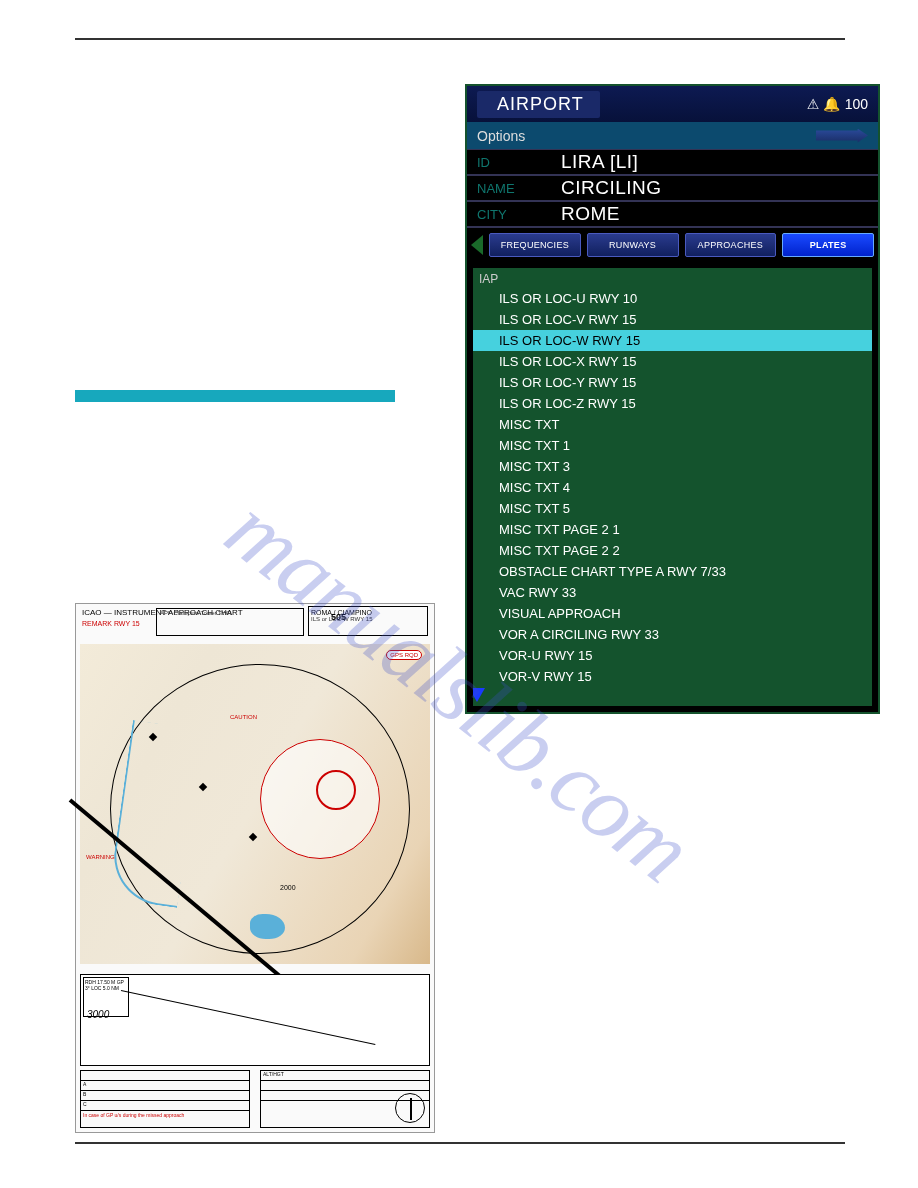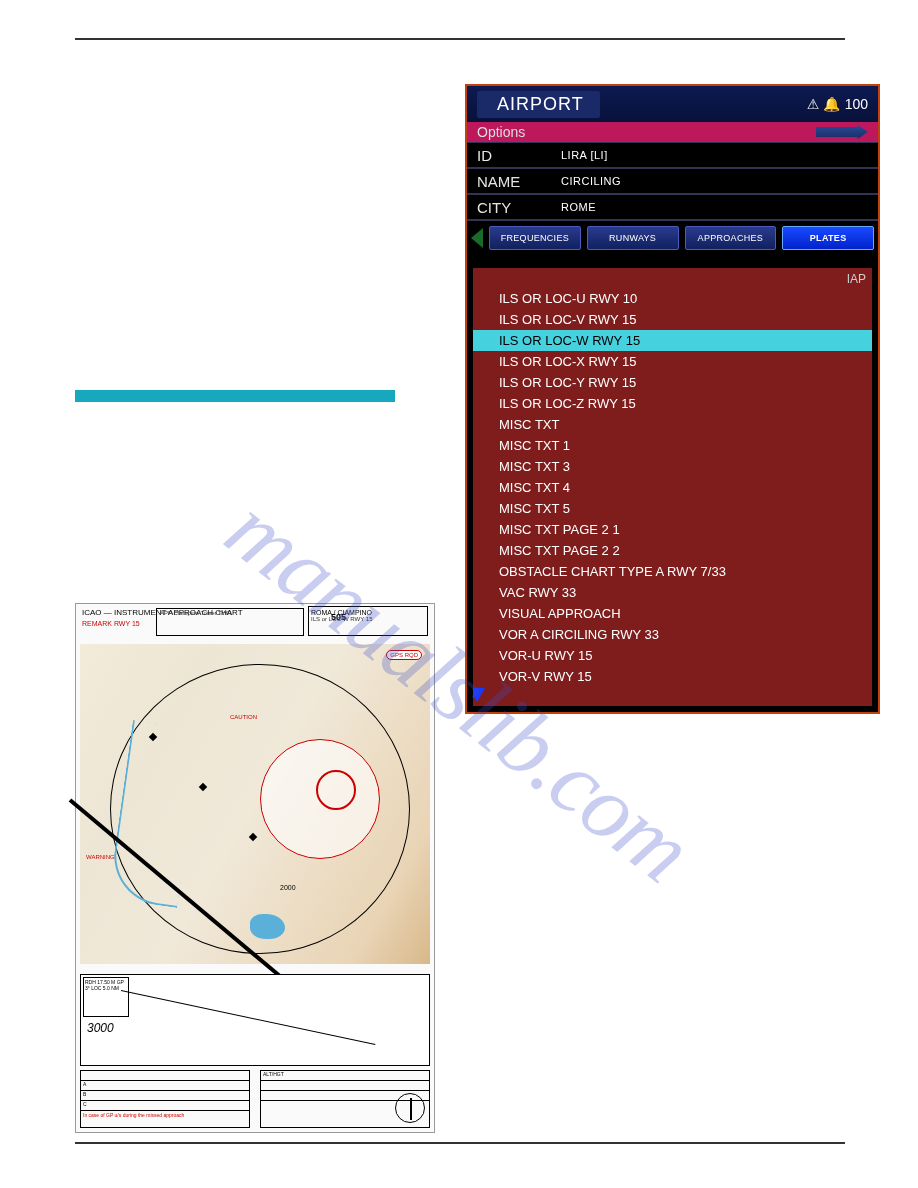--- a/index.html
+++ b/index.html
@@ -73,21 +73,21 @@
   .chart-map .rwy { position:absolute; left:-10px; top:48%; width:300px; height:4px; background:#000; transform:rotate(40deg); transform-origin:left center; }
   .chart-map .note-red { position:absolute; font-size:6px; color:#c00; }
   .chart-map .arn { position:absolute; left:200px; top:240px; font-size:7px; }
   .chart-map .gps-tag { position:absolute; right:8px; top:6px; background:#fff; border:1px solid #c00; color:#c00; font-size:6px; padding:1px 3px; border-radius:6px; }
   .chart-map .wpt { position:absolute; width:6px; height:6px; background:#000; transform:rotate(45deg); }
   .chart-profile {
     position:absolute; left:4px; top:370px; width:350px; height:92px; border:1px solid #000; background:#fff;
   }
   .chart-profile .slope { position:absolute; left:40px; top:15px; width:260px; height:60px; }
   .chart-profile .slope::before { content:""; position:absolute; left:0; top:0; width:260px; height:0; border-top:1px solid #000; transform:rotate(12deg); transform-origin:left; }
-  .chart-profile .alt { position:absolute; left:6px; top:46px; font-size:12px; font-style:italic; }
+  .chart-profile .alt { position:absolute; left:6px; top:34px; font-size:10px; font-style:italic; }
   .chart-profile .leftbox { position:absolute; left:2px; top:2px; width:46px; height:40px; border:1px solid #000; font-size:5px; padding:1px; }
   .chart-tables {
     position:absolute; left:4px; top:466px; width:350px; height:58px;
   }
   .chart-tables .tl { position:absolute; left:0; top:0; width:170px; height:58px; border:1px solid #000; }
   .chart-tables .tr { position:absolute; right:0; top:0; width:170px; height:58px; border:1px solid #000; }
   .chart-tables .row { height:10px; border-bottom:1px solid #000; font-size:5px; white-space:nowrap; overflow:hidden; padding:0 2px; }
   .chart-tables .red-row { color:#c00; font-size:5px; padding:1px 2px; }
   .chart-tables .compass { position:absolute; right:4px; top:22px; width:30px; height:30px; border:1px solid #000; border-radius:50%; }
   .chart-tables .compass::after { content:""; position:absolute; left:14px; top:4px; width:2px; height:22px; background:#000; }
@@ -96,50 +96,50 @@
   .device {
     position: absolute;
     left: 390px;
     top: 46px;
     width: 415px;
     height: 630px;
     background: #000;
     color: #fff;
     font-family: Arial, sans-serif;
     font-size: 13px;
-    border: 2px solid #c2410c;
+    border: 2px solid #14532d;
   }
   .dev-header {
     height: 36px;
     background: linear-gradient(#0d1a52,#07113a);
     display:flex; align-items:center; justify-content:space-between;
     padding:0 10px;
   }
   .dev-title-wrap {
     background:#1a2968; padding:3px 16px 3px 20px; border-radius:2px;
     position:relative;
   }
   .dev-title { font-size:18px; letter-spacing:1px; font-weight:500; }
   .dev-icons { display:flex; gap:4px; align-items:center; }
   .dev-icons span { font-size:14px; }
   .dev-options {
-    height:21px; background:#be185d; border-bottom:1px solid #335;
+    height:28px; background:#0c4a6e; border-bottom:1px solid #335;
     display:flex; align-items:center; justify-content:space-between; padding:0 10px;
   }
   .dev-options .lbl { color:#ddd; font-size:14px; }
   .dev-options .arrow-right {
     width:52px; height:14px; background:linear-gradient(#2a4a9a,#1a2d66);
     clip-path: polygon(0 15%, 80% 15%, 80% 0, 100% 50%, 80% 100%, 80% 85%, 0 85%);
   }
   .info-row {
     height:26px; border-bottom:2px solid #335;
     display:flex; align-items:center; padding:0 10px; gap:28px;
   }
-  .info-row .k { width:56px; color:#e5e5e5; font-size:15px; }
-  .info-row .v { color:#fff; font-size:11px; letter-spacing:.5px; }
+  .info-row .k { width:56px; color:#0f766e; font-size:13px; }
+  .info-row .v { color:#fff; font-size:19px; letter-spacing:.5px; }
   .tabs-row {
     height:34px; background:#000; display:flex; align-items:center; padding:0 4px; gap:6px;
   }
   .tabs-row .left-marker {
     width:12px; height:20px; background:#1a6a2a; clip-path:polygon(100% 0,100% 100%,0 50%);
   }
   .tab-btn {
     flex:1; height:24px; background:linear-gradient(#2a3b8e,#11205e);
     border:1px solid #4a5abf; border-radius:2px;
     display:flex; align-items:center; justify-content:center;
@@ -151,21 +151,21 @@
     font-weight:bold;
   }
   .red-arrow {
     position:absolute; right:38px; top:206px; width:0; height:0;
     border-left:7px solid transparent; border-right:7px solid transparent;
     border-bottom:16px solid #e00000;
   }
   .red-arrow::after { content:""; position:absolute; left:-2px; top:16px; width:4px; height:22px; background:#e00000; }
   .list-area {
     position:absolute; left:6px; right:6px; top:182px; bottom:6px;
-    background:#7f1d1d; overflow:hidden;text-align:right;
+    background:#14532d; overflow:hidden;
   }
   .cat-lbl { color:#ccc; font-size:12px; padding:4px 6px 2px 6px; }
   .plate-item {
     height:21px; display:flex; align-items:center;
     padding-left:26px; font-size:13px; color:#fff;
     position:relative;
   }
   .plate-item.selected {
     background:#46d1de; color:#000; font-weight:500;
   }

